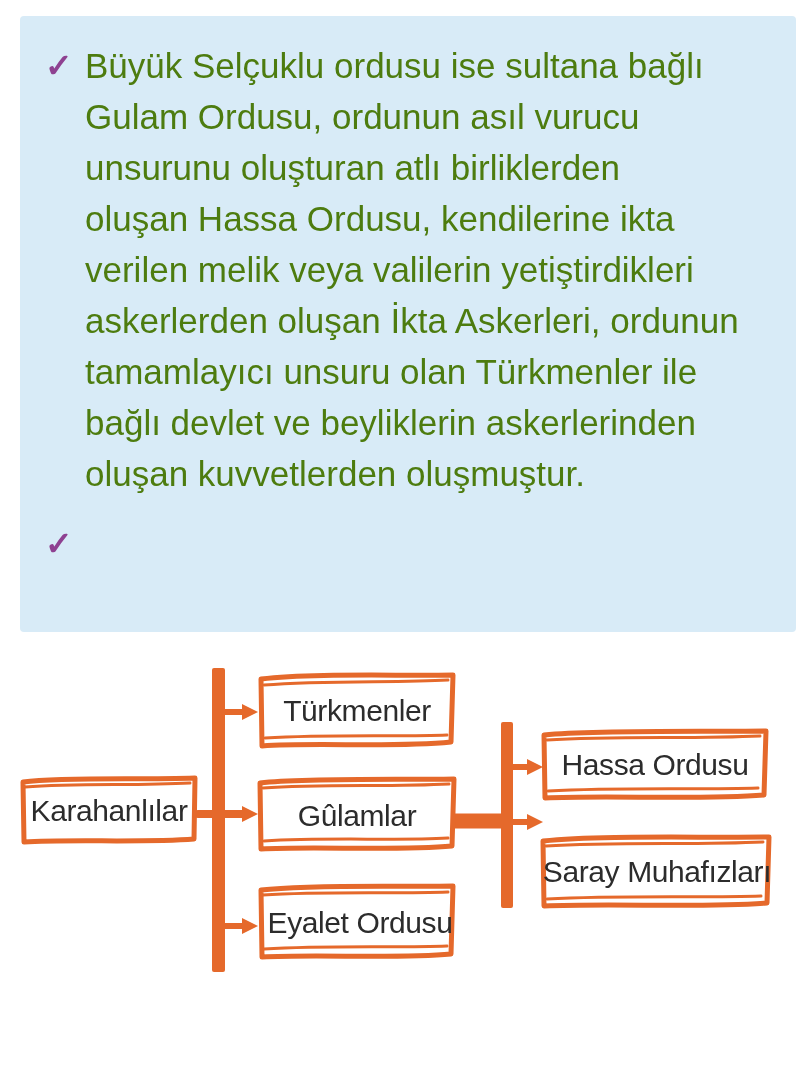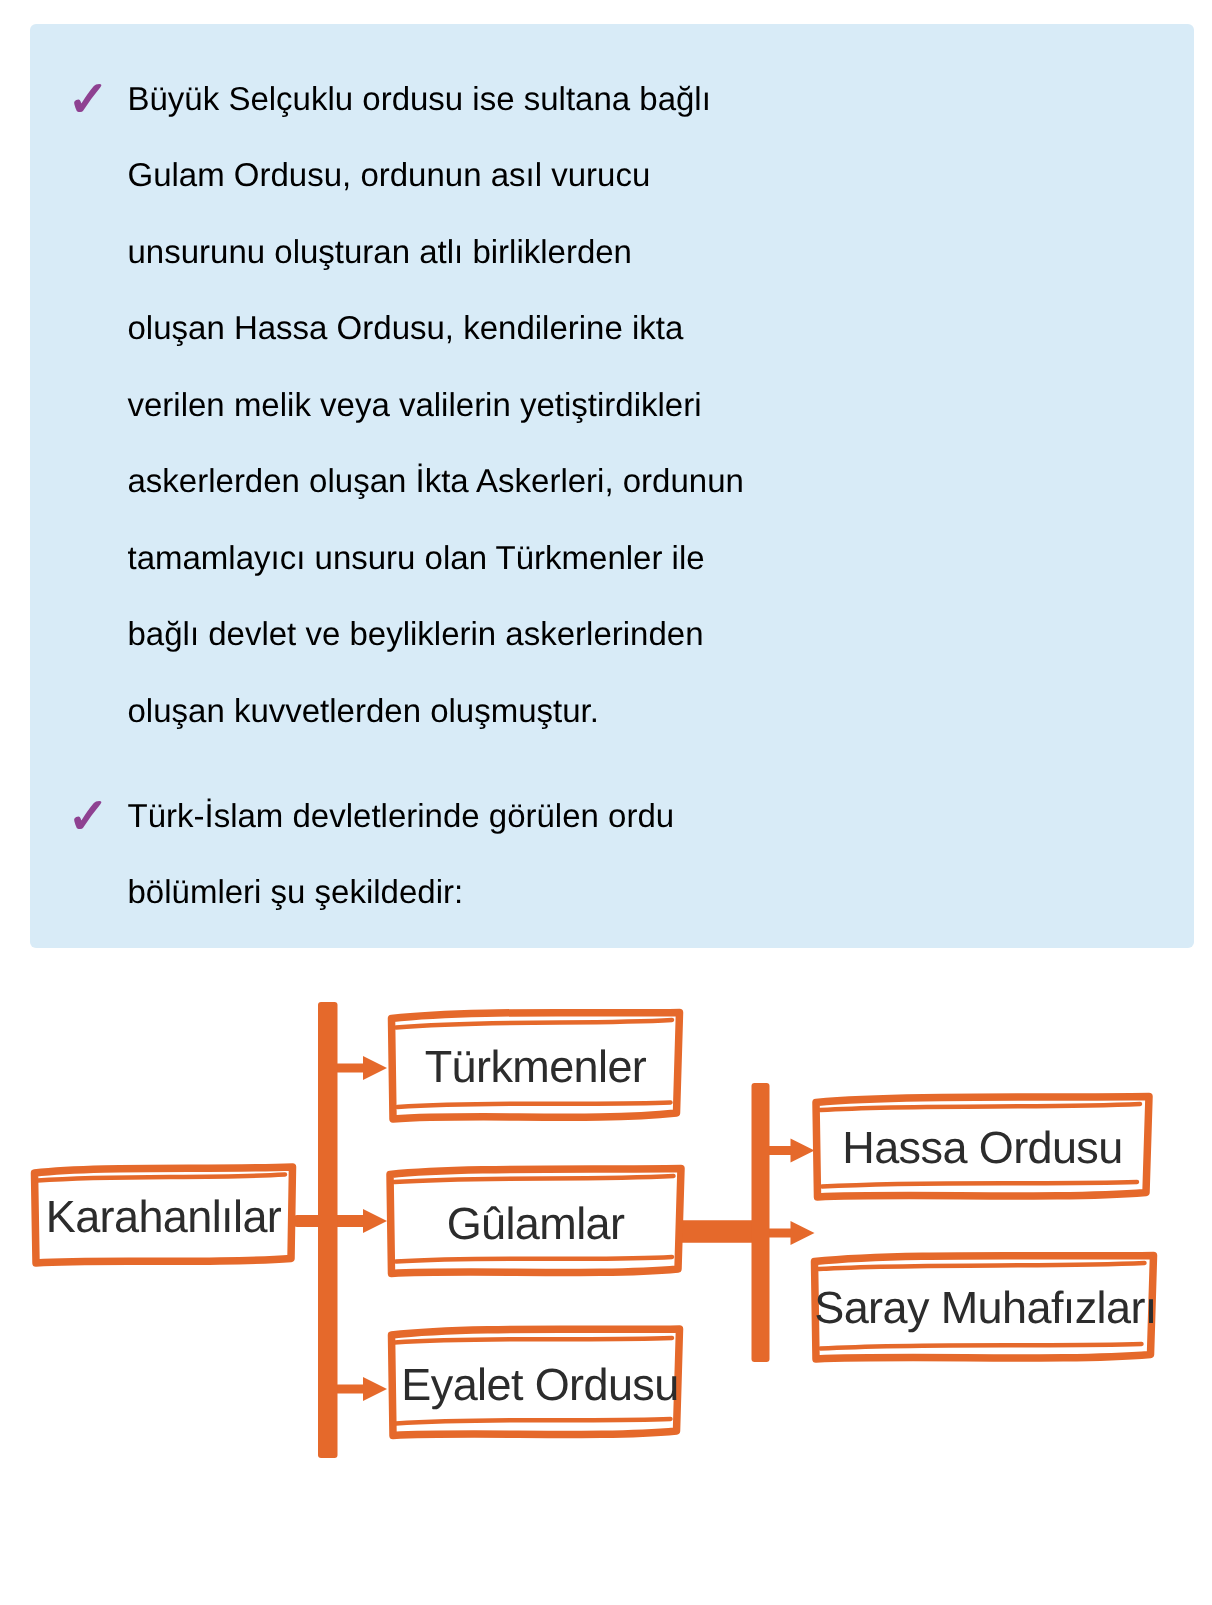--- a/index.html
+++ b/index.html
@@ -12,21 +12,21 @@
     background:#d8ebf7; border-radius:4px; box-sizing:border-box;
     padding:24px 30px 0 25px;
   }
   .bullet { display:flex; align-items:flex-start; }
   .bullet + .bullet { margin-top:19px; }
   .check {
     flex:0 0 40px; font-size:33px; line-height:51px;
     font-weight:700; color:#8e4191;
   }
   .btext {
-    margin:0; font-size:22px; line-height:51px; color:#000000;
+    margin:0; font-size:35px; line-height:51px; color:#4d7c0f;
     white-space:pre-line; letter-spacing:0px;
   }
 
   
   .diagram { position:absolute; left:0; top:650px; width:808px; height:420px; }
   .diagram svg { display:block; }
   .node-label {
     font-family:"Liberation Sans", sans-serif;
     font-size:30px; fill:#2c2c2c; letter-spacing:-0.4px;
   }
@@ -44,22 +44,20 @@
 unsurunu oluşturan atlı birliklerden
 oluşan Hassa Ordusu, kendilerine ikta
 verilen melik veya valilerin yetiştirdikleri
 askerlerden oluşan İkta Askerleri, ordunun
 tamamlayıcı unsuru olan Türkmenler ile
 bağlı devlet ve beyliklerin askerlerinden
 oluşan kuvvetlerden oluşmuştur.</p>
     </div>
     <div class="bullet">
       <span class="check">✓</span>
-      <p class="btext">Türk-İslam devletlerinde görülen ordu
-bölümleri şu şekildedir:</p>
     </div>
   </section>
 
   <div class="diagram">
     <svg width="808" height="420" viewBox="0 0 808 420">
 
       <g stroke="#e5692b" fill="#e5692b">
         <line x1="225" y1="62" x2="242" y2="62" stroke-width="6" stroke-linecap="round"></line>
         <polygon points="242,54 258,62 242,70" stroke="none"></polygon>
 

